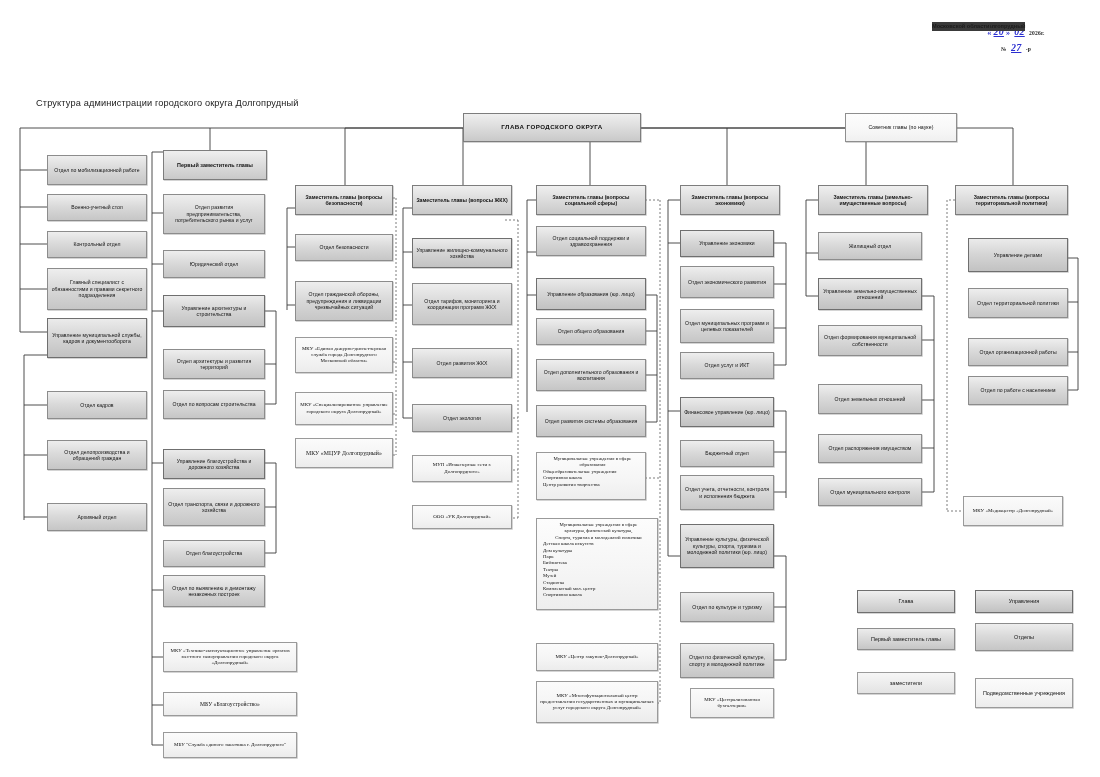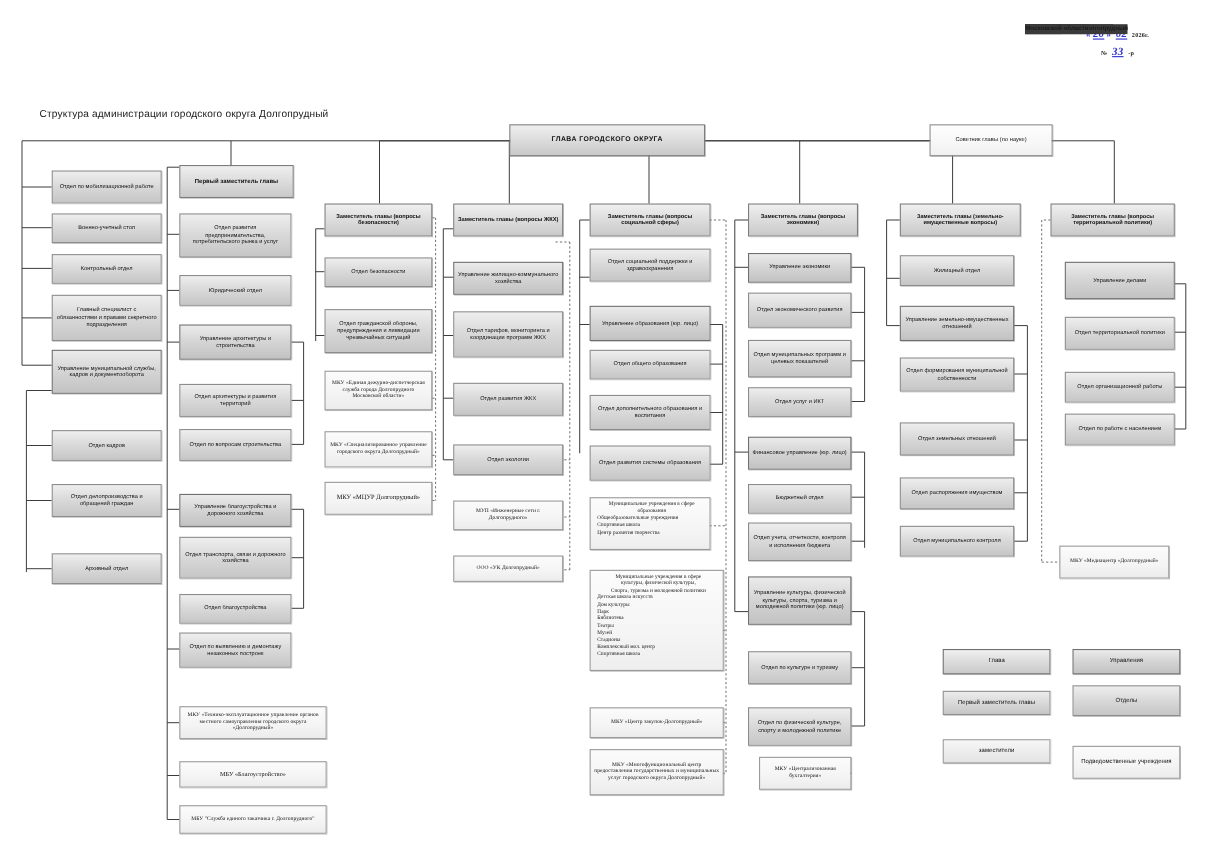--- a/index.html
+++ b/index.html
@@ -136,21 +136,21 @@
     <span class="ln">решением Совета депутатов</span>
     <span class="ln">городского округа Долгопрудный</span>
     <span class="ln">Московской области</span>
     <span class="sig-row">
       «<span class="hw">20</span>»
       <span class="hw">02</span>
       <span class="dim">2026г.</span>
     </span>
     <span class="sig-row">
       <span class="dim">№</span>
-      <span class="hw">33</span>
+      <span class="hw">27</span>
       <span class="dim">-р</span>
     </span>
   </div>
 
   <div class="doc-title">Структура  администрации  городского округа Долгопрудный</div>
 
   <svg class="wires" viewBox="0 0 1100 777">
     <g stroke="#3a3a3a" stroke-width="0.9" fill="none">
 
       <line x1="20" y1="128" x2="463" y2="128"></line>

